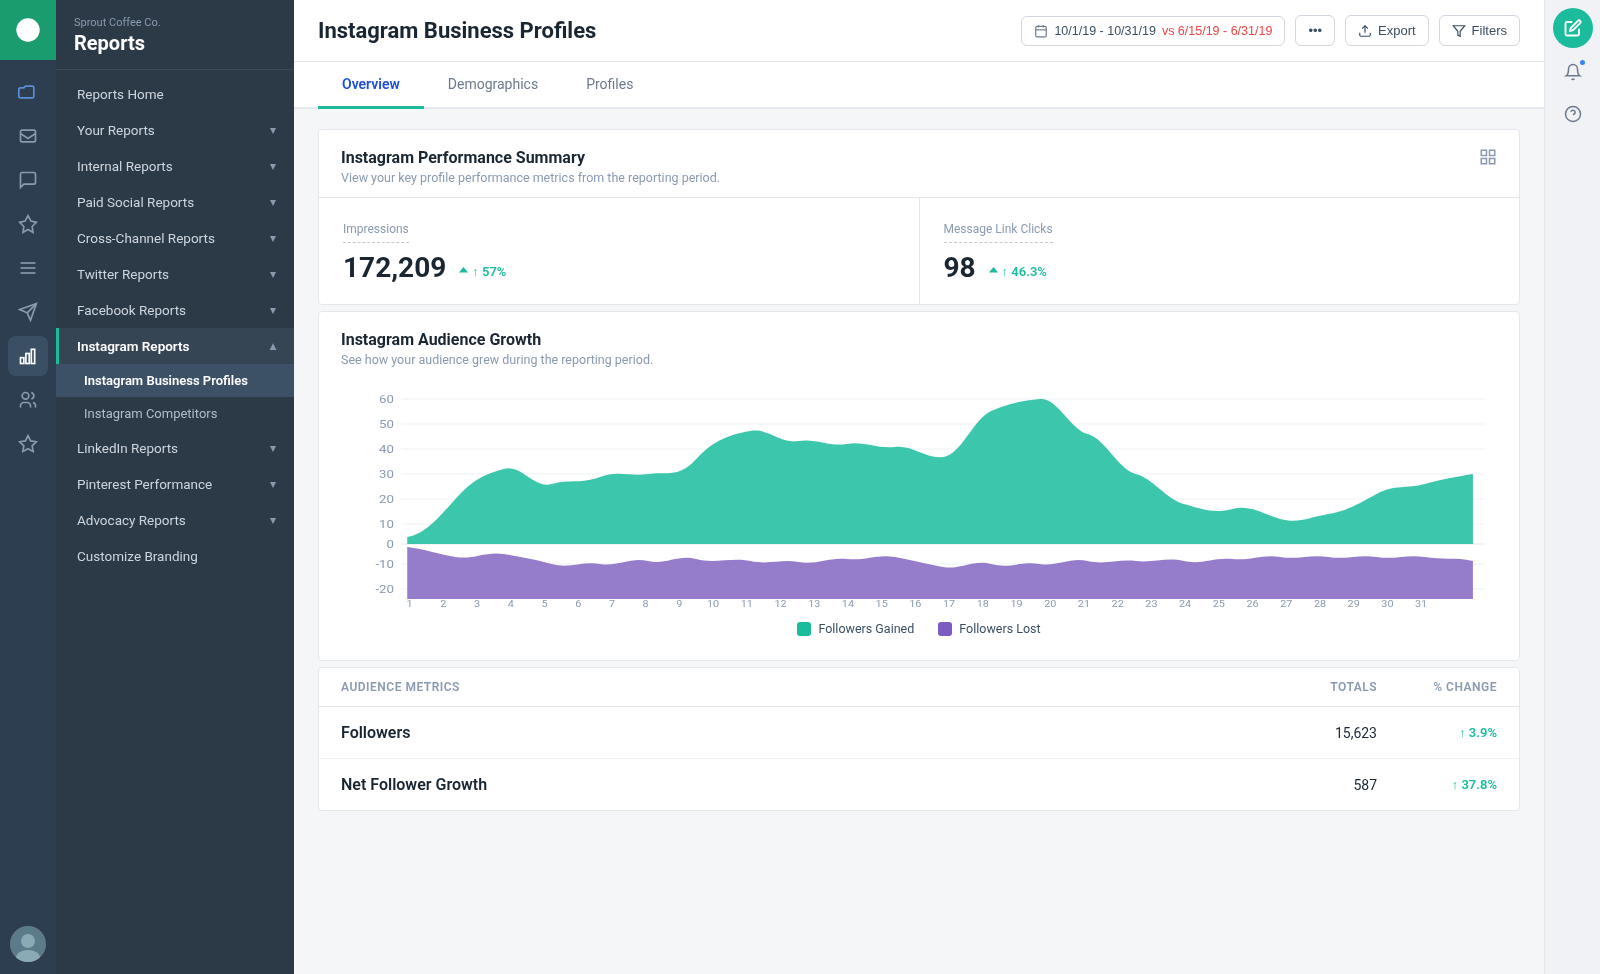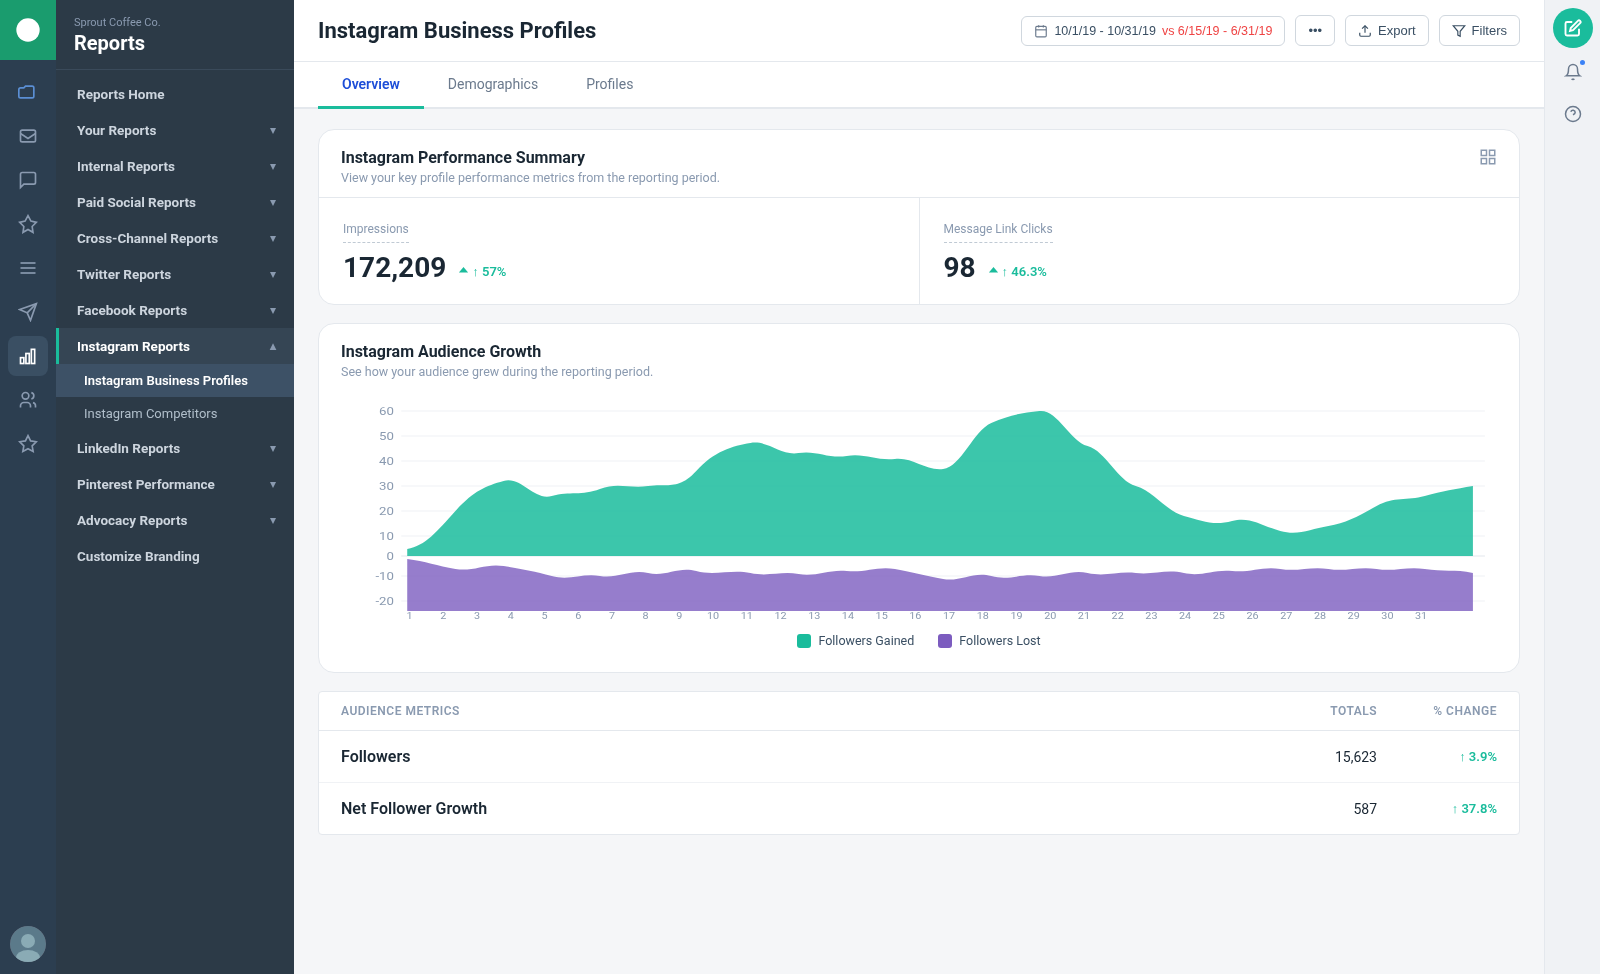--- a/index.html
+++ b/index.html
@@ -51,21 +51,21 @@
     }
     .sidebar-header .company { font-size: 11px; color: #8a9ab0; margin-bottom: 2px; }
     .sidebar-header .app-title { font-size: 20px; font-weight: 700; color: #fff; }
     .sidebar-nav { flex: 1; padding: 6px 0; }
     .nav-item {
       display: flex; align-items: center; justify-content: space-between;
       padding: 10px 18px; cursor: pointer; font-size: 13.5px; color: #cdd5de;
       border-left: 3px solid transparent;
     }
     .nav-item.active { color: #fff; background: #354554; border-left: 3px solid #1abc9c; font-weight: 600; }
-    .nav-item .label { flex: 1; font-weight: bold; }
+    .nav-item .label { flex: 1; }
     .nav-item .chevron { font-size: 12px; color: #8a9ab0; }
     .nav-sub-item {
       padding: 9px 18px 9px 28px; cursor: pointer; font-size: 13px; color: #b0beca;
     }
     .nav-sub-item.active { color: #fff; background: #3d5166; font-weight: 600; }
 
     
     .main {
       flex: 1;
       display: flex;
@@ -106,22 +106,22 @@
     .tab {
       padding: 14px 24px; font-size: 14px; color: #6b7a8d; cursor: pointer;
       border-bottom: 3px solid transparent; margin-bottom: -2px;
     }
     .tab.active { color: #1d4ed8; border-bottom: 3px solid #1abc9c; font-weight: 600; }
 
     .content-inner { padding: 20px 24px; }
 
     
     .card {
-      background: #fff; border-radius: 16px; border: 1px solid #e4e8ed;
-      margin-bottom: 18px;
+      background: #fff; border-radius: 4px; border: 1px solid #e4e8ed;
+      margin-bottom: 6px;
     }
     .card-header { padding: 18px 22px 12px; display: flex; align-items: flex-start; justify-content: space-between; }
     .card-title { font-size: 16px; font-weight: 700; color: #1a2733; margin-bottom: 3px; }
     .card-subtitle { font-size: 12.5px; color: #8a9ab0; }
 
     
     .metrics-row { display: flex; border-top: 1px solid #e4e8ed; }
     .metric-cell {
       flex: 1; padding: 20px 24px;
       border-right: 1px solid #e4e8ed;

